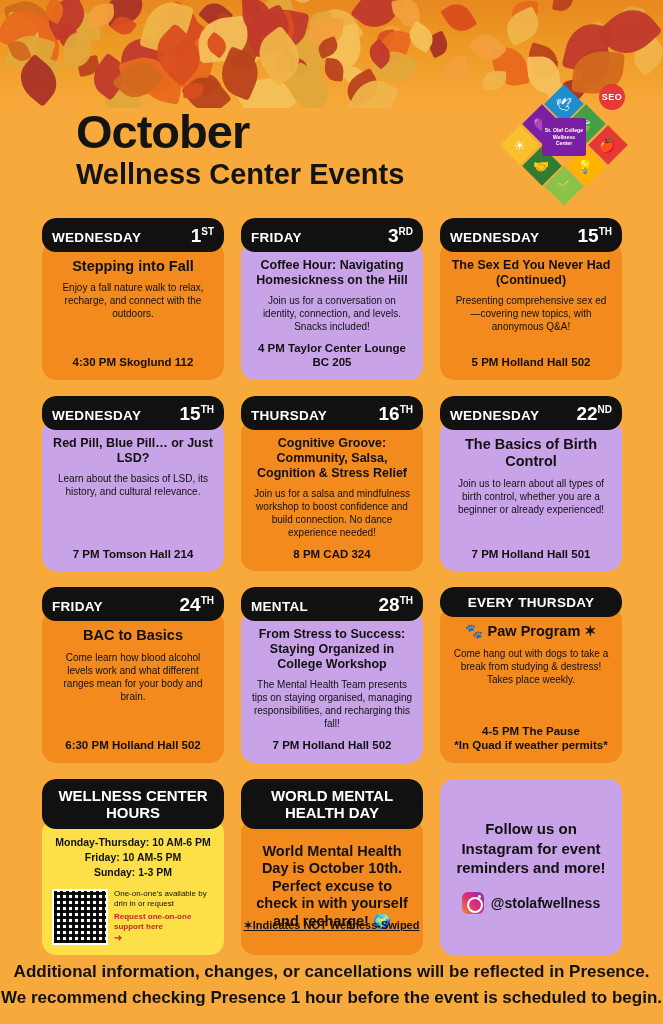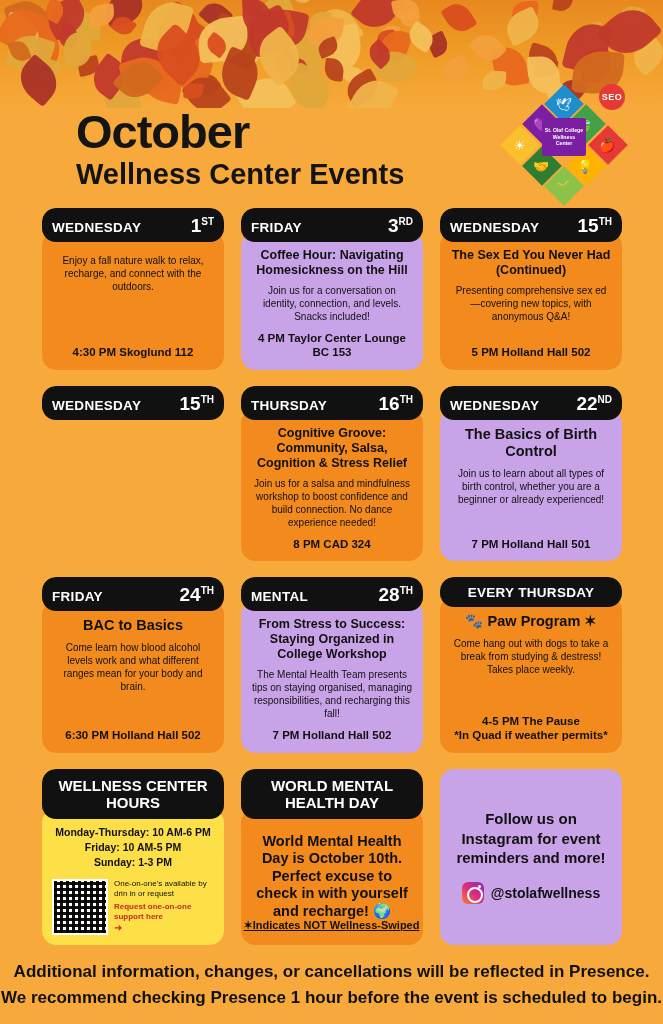--- a/index.html
+++ b/index.html
@@ -54,21 +54,21 @@
   }
   .seo-badge {
     position: absolute; right: -2px; top: -4px;
     background: #e53935; color: #fff; font-size: 9px; font-weight: bold;
     border-radius: 50%; width: 26px; height: 26px;
     display: flex; align-items: center; justify-content: center;
     letter-spacing: .5px;
   }
   
   .grid {
-    position: absolute; top: 208px; left: 42px;
+    position: absolute; top: 218px; left: 42px;
     width: 580px;
     display: grid;
     grid-template-columns: repeat(3, 182px);
     gap: 16px 17px;
   }
   .card {
     border-radius: 14px;
     overflow: hidden;
     display: flex; flex-direction: column;
     min-height: 148px;
@@ -288,50 +288,56 @@
     <div class="seo-badge">SEO</div>
   </div>
 
   <div class="grid" id="grid">
       <div class="card">
         <div class="card-head">
           <div class="day-name">WEDNESDAY</div>
           <div class="day-num"><span>1</span><sup>ST</sup></div>
         </div>
         <div class="card-body bg-orange">
+          <div class="ev-title">Stepping into Fall</div>
           <div class="ev-desc">Enjoy a fall nature walk to relax, recharge, and connect with the outdoors.</div>
           <div class="ev-loc" style="white-space: pre-line;">4:30 PM Skoglund 112</div>
         </div>
       </div>
       <div class="card">
         <div class="card-head">
           <div class="day-name">FRIDAY</div>
           <div class="day-num"><span>3</span><sup>RD</sup></div>
         </div>
         <div class="card-body bg-purple">
           <div class="ev-title sm">Coffee Hour: Navigating Homesickness on the Hill</div>
           <div class="ev-desc">Join us for a conversation on identity, connection, and levels. Snacks included!</div>
-          <div class="ev-loc" style="white-space: pre-line;">4 PM Taylor Center Lounge BC 153</div>
+          <div class="ev-loc" style="white-space: pre-line;">4 PM Taylor Center Lounge BC 205</div>
         </div>
       </div>
       <div class="card">
         <div class="card-head">
           <div class="day-name">WEDNESDAY</div>
           <div class="day-num"><span>15</span><sup>TH</sup></div>
         </div>
         <div class="card-body bg-orange">
           <div class="ev-title sm">The Sex Ed You Never Had (Continued)</div>
           <div class="ev-desc">Presenting comprehensive sex ed —covering new topics, with anonymous Q&amp;A!</div>
           <div class="ev-loc" style="white-space: pre-line;">5 PM Holland Hall 502</div>
         </div>
       </div>
       <div class="card">
         <div class="card-head">
           <div class="day-name">WEDNESDAY</div>
           <div class="day-num"><span>15</span><sup>TH</sup></div>
+        </div>
+        <div class="card-body bg-purple">
+          <div class="ev-title sm">Red Pill, Blue Pill… or Just LSD?</div>
+          <div class="ev-desc">Learn about the basics of LSD, its history, and cultural relevance.</div>
+          <div class="ev-loc" style="white-space: pre-line;">7 PM Tomson Hall 214</div>
         </div>
       </div>
       <div class="card">
         <div class="card-head">
           <div class="day-name">THURSDAY</div>
           <div class="day-num"><span>16</span><sup>TH</sup></div>
         </div>
         <div class="card-body bg-orange">
           <div class="ev-title sm">Cognitive Groove: Community, Salsa, Cognition &amp; Stress Relief</div>
           <div class="ev-desc">Join us for a salsa and mindfulness workshop to boost confidence and build connection. No dance experience needed!</div>

